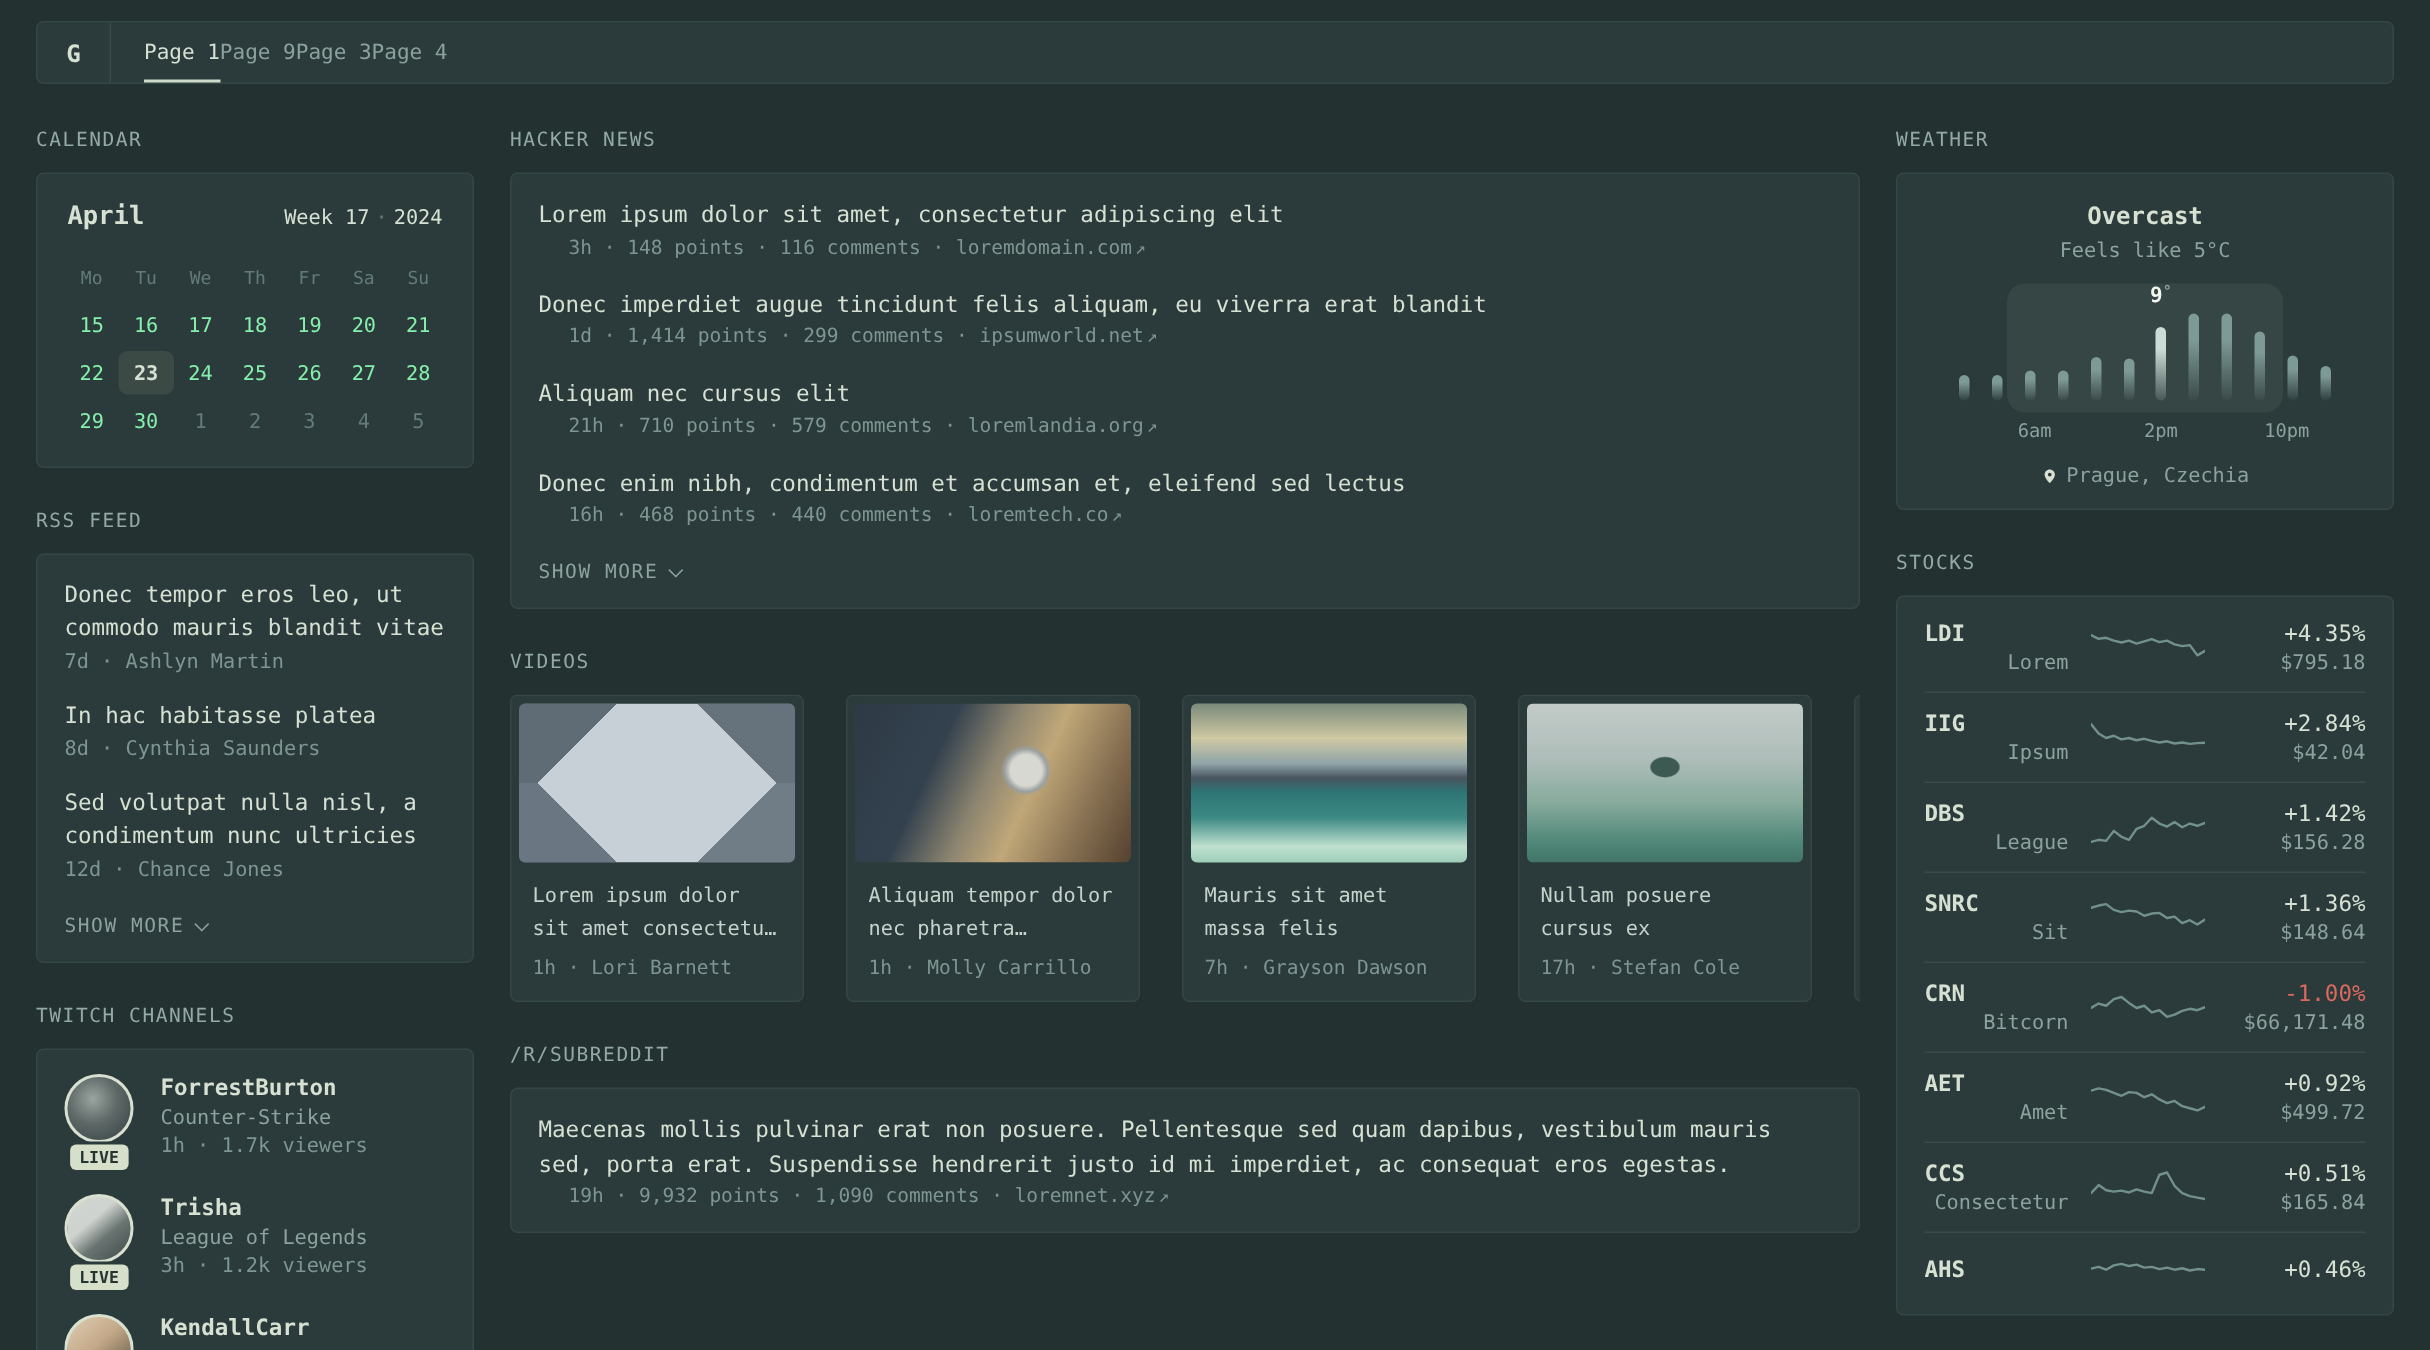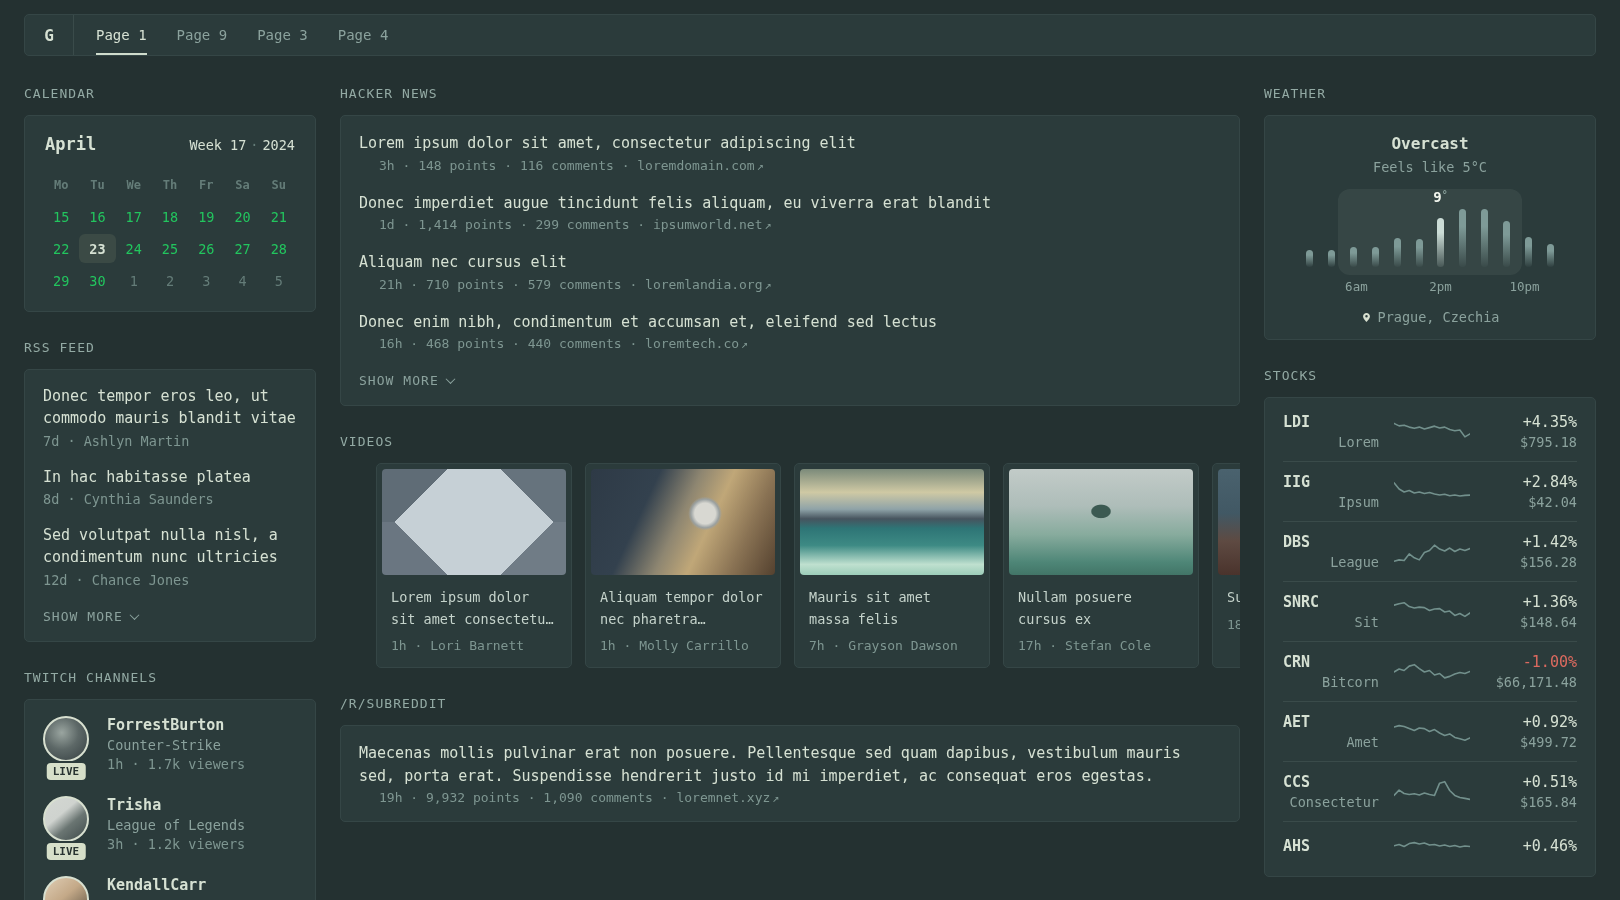--- a/index.html
+++ b/index.html
@@ -15,42 +15,42 @@
     --spark:#72908c;
   }
   *{margin:0;padding:0;box-sizing:border-box;}
   html,body{width:1620px;height:900px;overflow:hidden;}
   body{background:var(--bg);font-family:"DejaVu Sans Mono",monospace;color:var(--text);}
   a{text-decoration:none;color:inherit;cursor:pointer;}
 
   
   .navbar{height:42px;margin:14px 24px 0;background:var(--card);border:1px solid var(--card-border);border-radius:5px;display:flex;align-items:stretch;}
   .logo{width:49px;display:flex;align-items:center;justify-content:center;font-weight:bold;font-size:16px;border-right:1px solid var(--divider);color:var(--text);}
-  .tabs{display:flex;gap:30px;padding-left:22px;}
+  .tabs{display:flex;padding-left:22px;}
   .tab{display:flex;align-items:center;font-size:14px;color:var(--text2);border-bottom:2px solid transparent;border-top:2px solid transparent;}
   .tab.active{color:var(--text);border-bottom-color:#cfdccc;}
 
   
   .layout{display:grid;grid-template-columns:292px minmax(0,1fr) 332px;gap:24px;margin:30px 24px 0;align-items:start;}
   section{margin-bottom:28px;}
   .sec-title{font-size:13px;font-weight:normal;letter-spacing:0.08em;color:#93aaa4;margin-bottom:14px;}
   .card{background:var(--card);border:1px solid var(--card-border);border-radius:5px;padding:16px 18px;}
 
   .show-more{display:inline-flex;align-items:center;font-size:13px;letter-spacing:0.08em;color:var(--text2);margin-top:2px;}
   .chev{width:7px;height:7px;border-right:1.5px solid var(--text2);border-bottom:1.5px solid var(--text2);transform:rotate(45deg) translate(-1px,-1px);margin-left:8px;display:inline-block;}
 
   
   .cal-head{display:flex;justify-content:space-between;align-items:baseline;margin:2px 2px 16px;}
   .cal-month{font-size:17px;font-weight:bold;}
   .cal-week{font-size:13.5px;}
   .cal-week .dot{color:var(--dim);padding:0 4px;}
   .cal-grid{display:grid;grid-template-columns:repeat(7,1fr);row-gap:3px;}
   .cal-grid span{display:flex;align-items:center;justify-content:center;height:29px;font-size:13.5px;}
-  .dow{color:var(--dim);font-size:12px !important;font-weight:bold;}
-  .day{color:#22c55e;}
+  .dow{color:var(--dim);font-size:12px !important;}
+  .day{color:#86efac;}
   .day.muted{color:var(--dim);}
   .day.selected{background:#3b4a45;border-radius:6px;color:var(--text);font-weight:bold;}
 
   
   .feed-item{margin-bottom:18px;}
   .feed-item .title{font-size:15px;line-height:1.45;color:var(--text);display:block;}
   .feed-item .meta{font-size:13.5px;color:#7e9691;margin-top:3px;}
 
   
   .tw-row{display:flex;gap:18px;margin-bottom:24px;}
@@ -65,21 +65,21 @@
   .tw-meta{font-size:13.5px;color:#7e9691;margin-top:3px;}
 
   
   .hn-item{margin-bottom:19px;}
   .hn-item .title{font-size:15px;line-height:1.5;color:var(--text);display:block;}
   .hn-item .meta{font-size:13px;color:#7e9691;margin-top:3px;margin-left:20px;}
   .hn-item .domain{color:#7e9691;}
   .arrow{font-size:12px;color:#7e9691;padding-left:2px;}
 
   
-  .videos-row{display:flex;gap:13px;overflow:hidden;margin-left:36px;}
+  .videos-row{display:flex;gap:28px;overflow:hidden;}
   .video-card{width:196px;flex-shrink:0;background:var(--card);border:1px solid var(--card-border);border-radius:5px;padding:5px 5px 14px;}
   .thumb{height:106px;border-radius:4px;margin-bottom:12px;}
   .thumb-1{background-color:#c6d0d6;background-image:
       linear-gradient(135deg,#5f6c76 45%,transparent 45%),
       linear-gradient(225deg,#66737d 45%,transparent 45%),
       linear-gradient(45deg,#6a7681 45%,transparent 45%),
       linear-gradient(315deg,#707c86 45%,transparent 45%);
     background-size:50% 50%;background-repeat:no-repeat;
     background-position:left top,right top,left bottom,right bottom;}
   .thumb-2{background:

